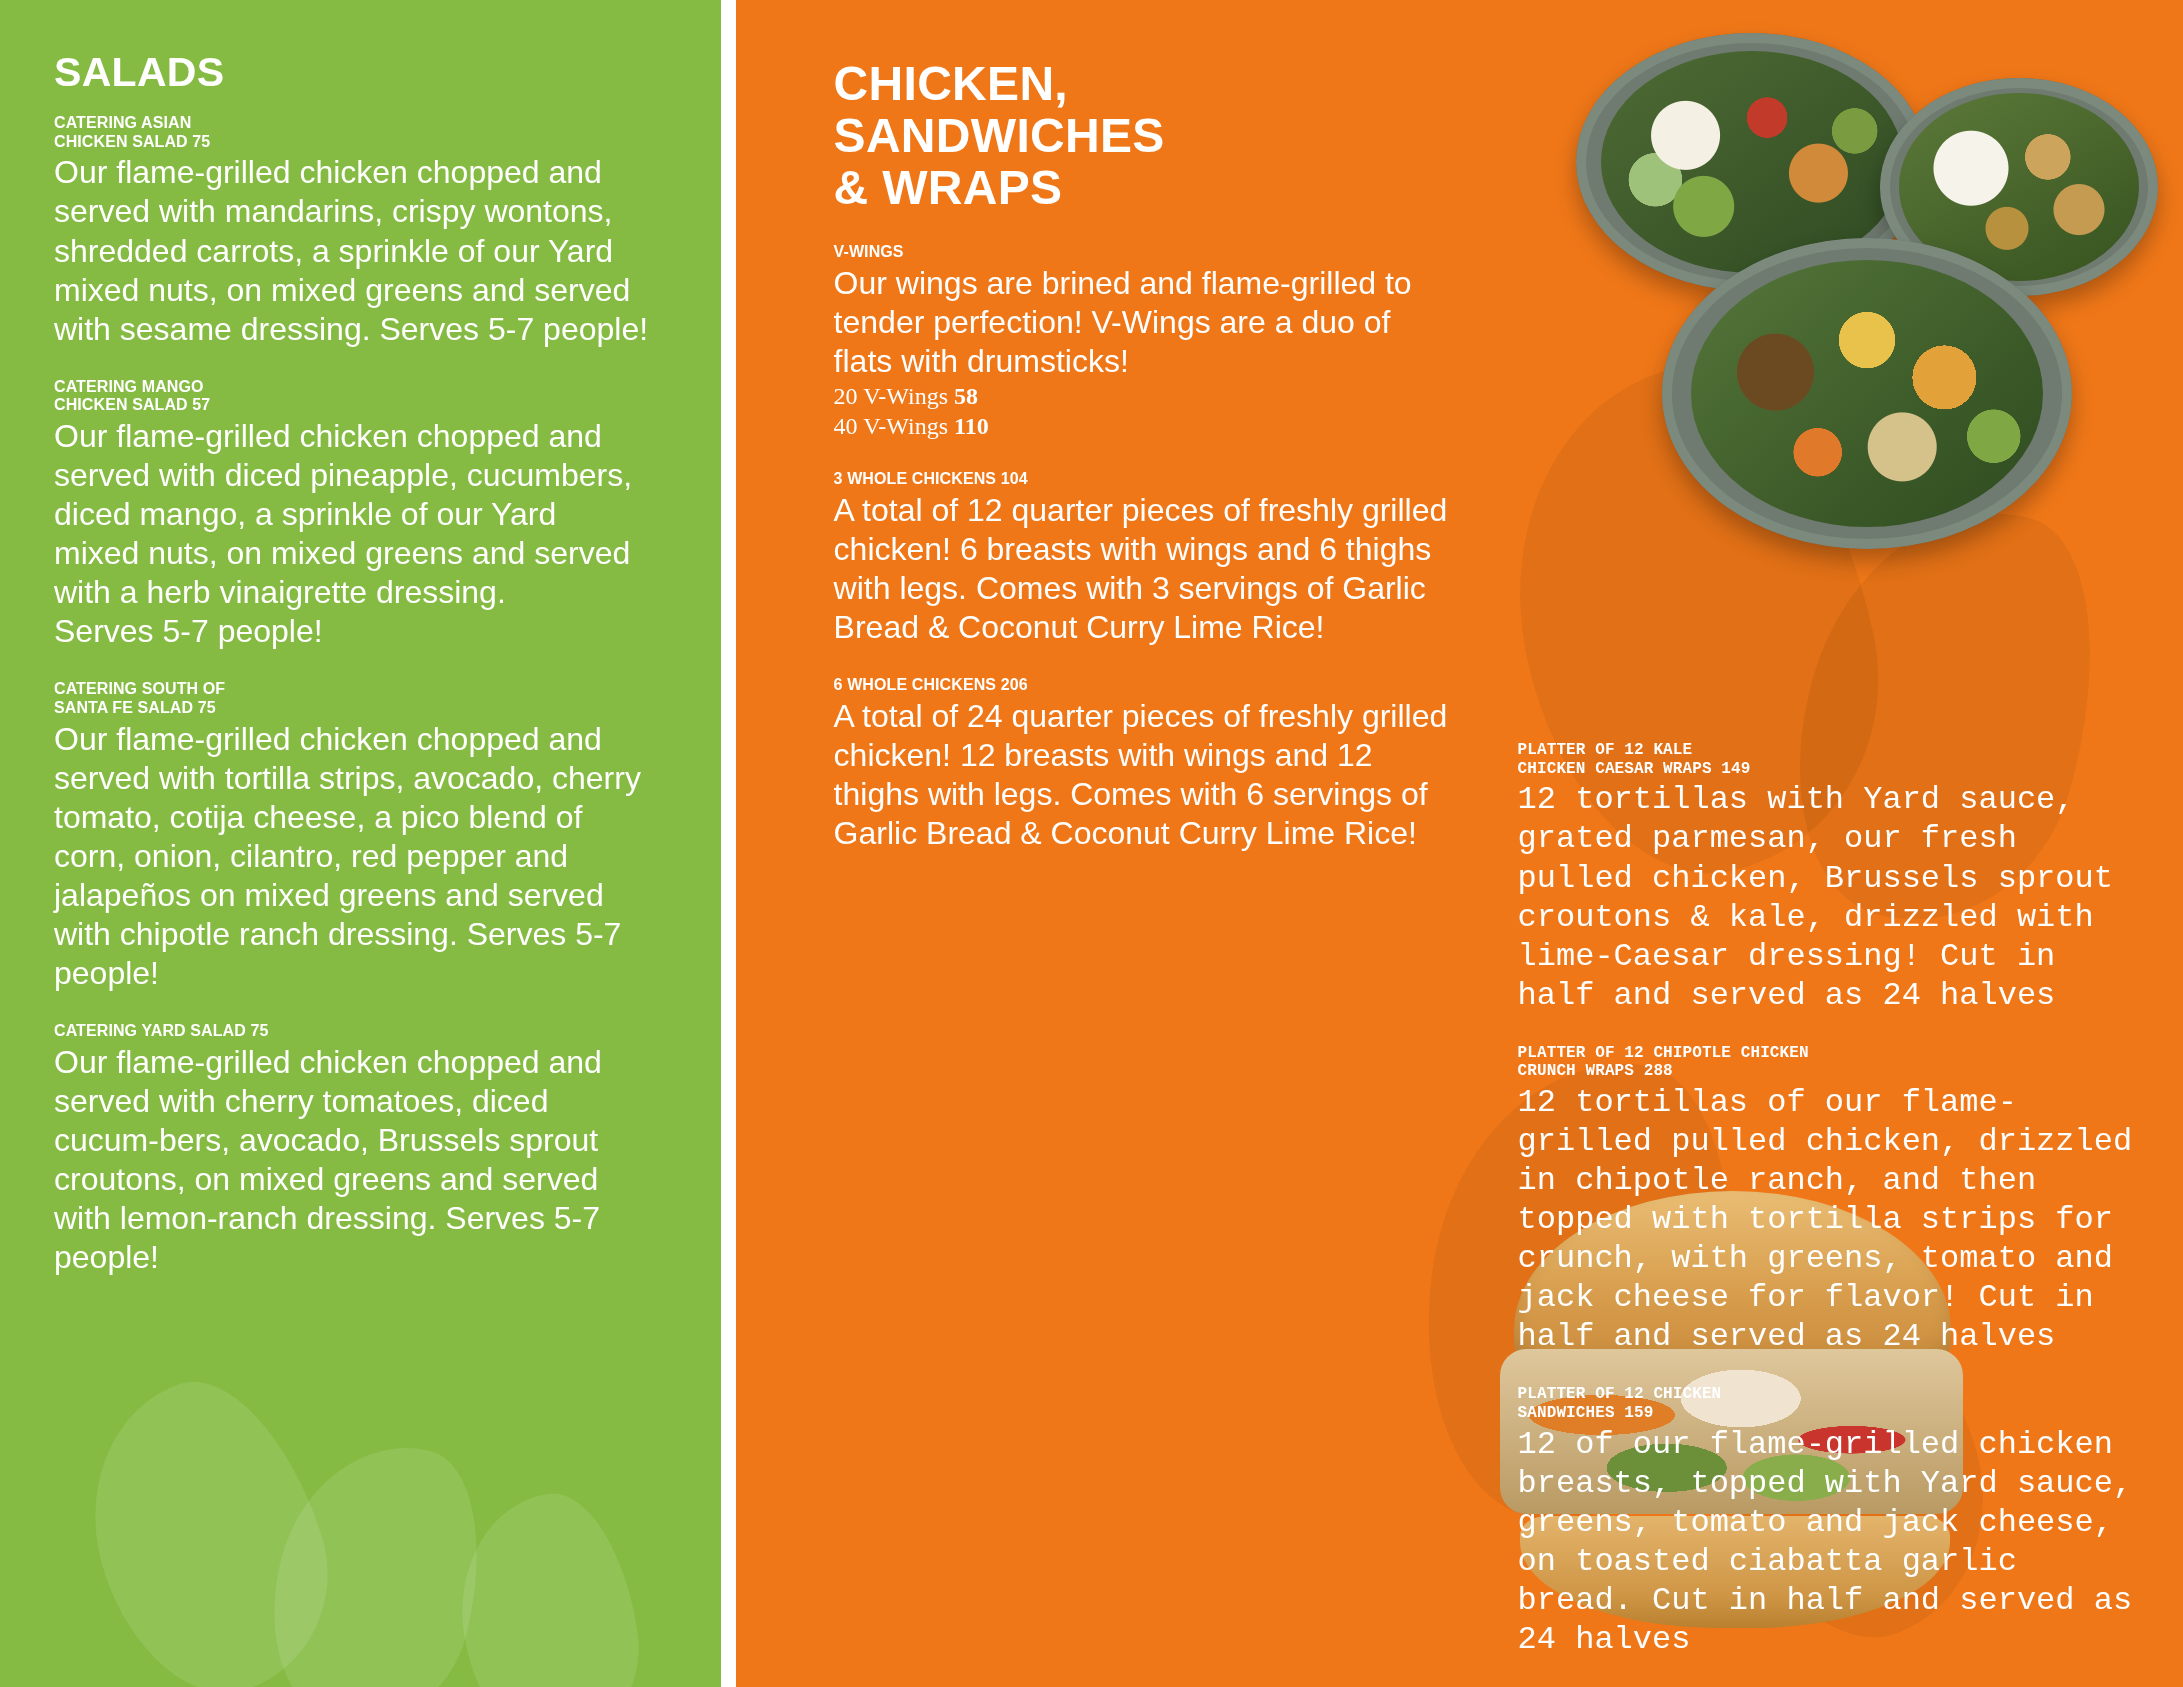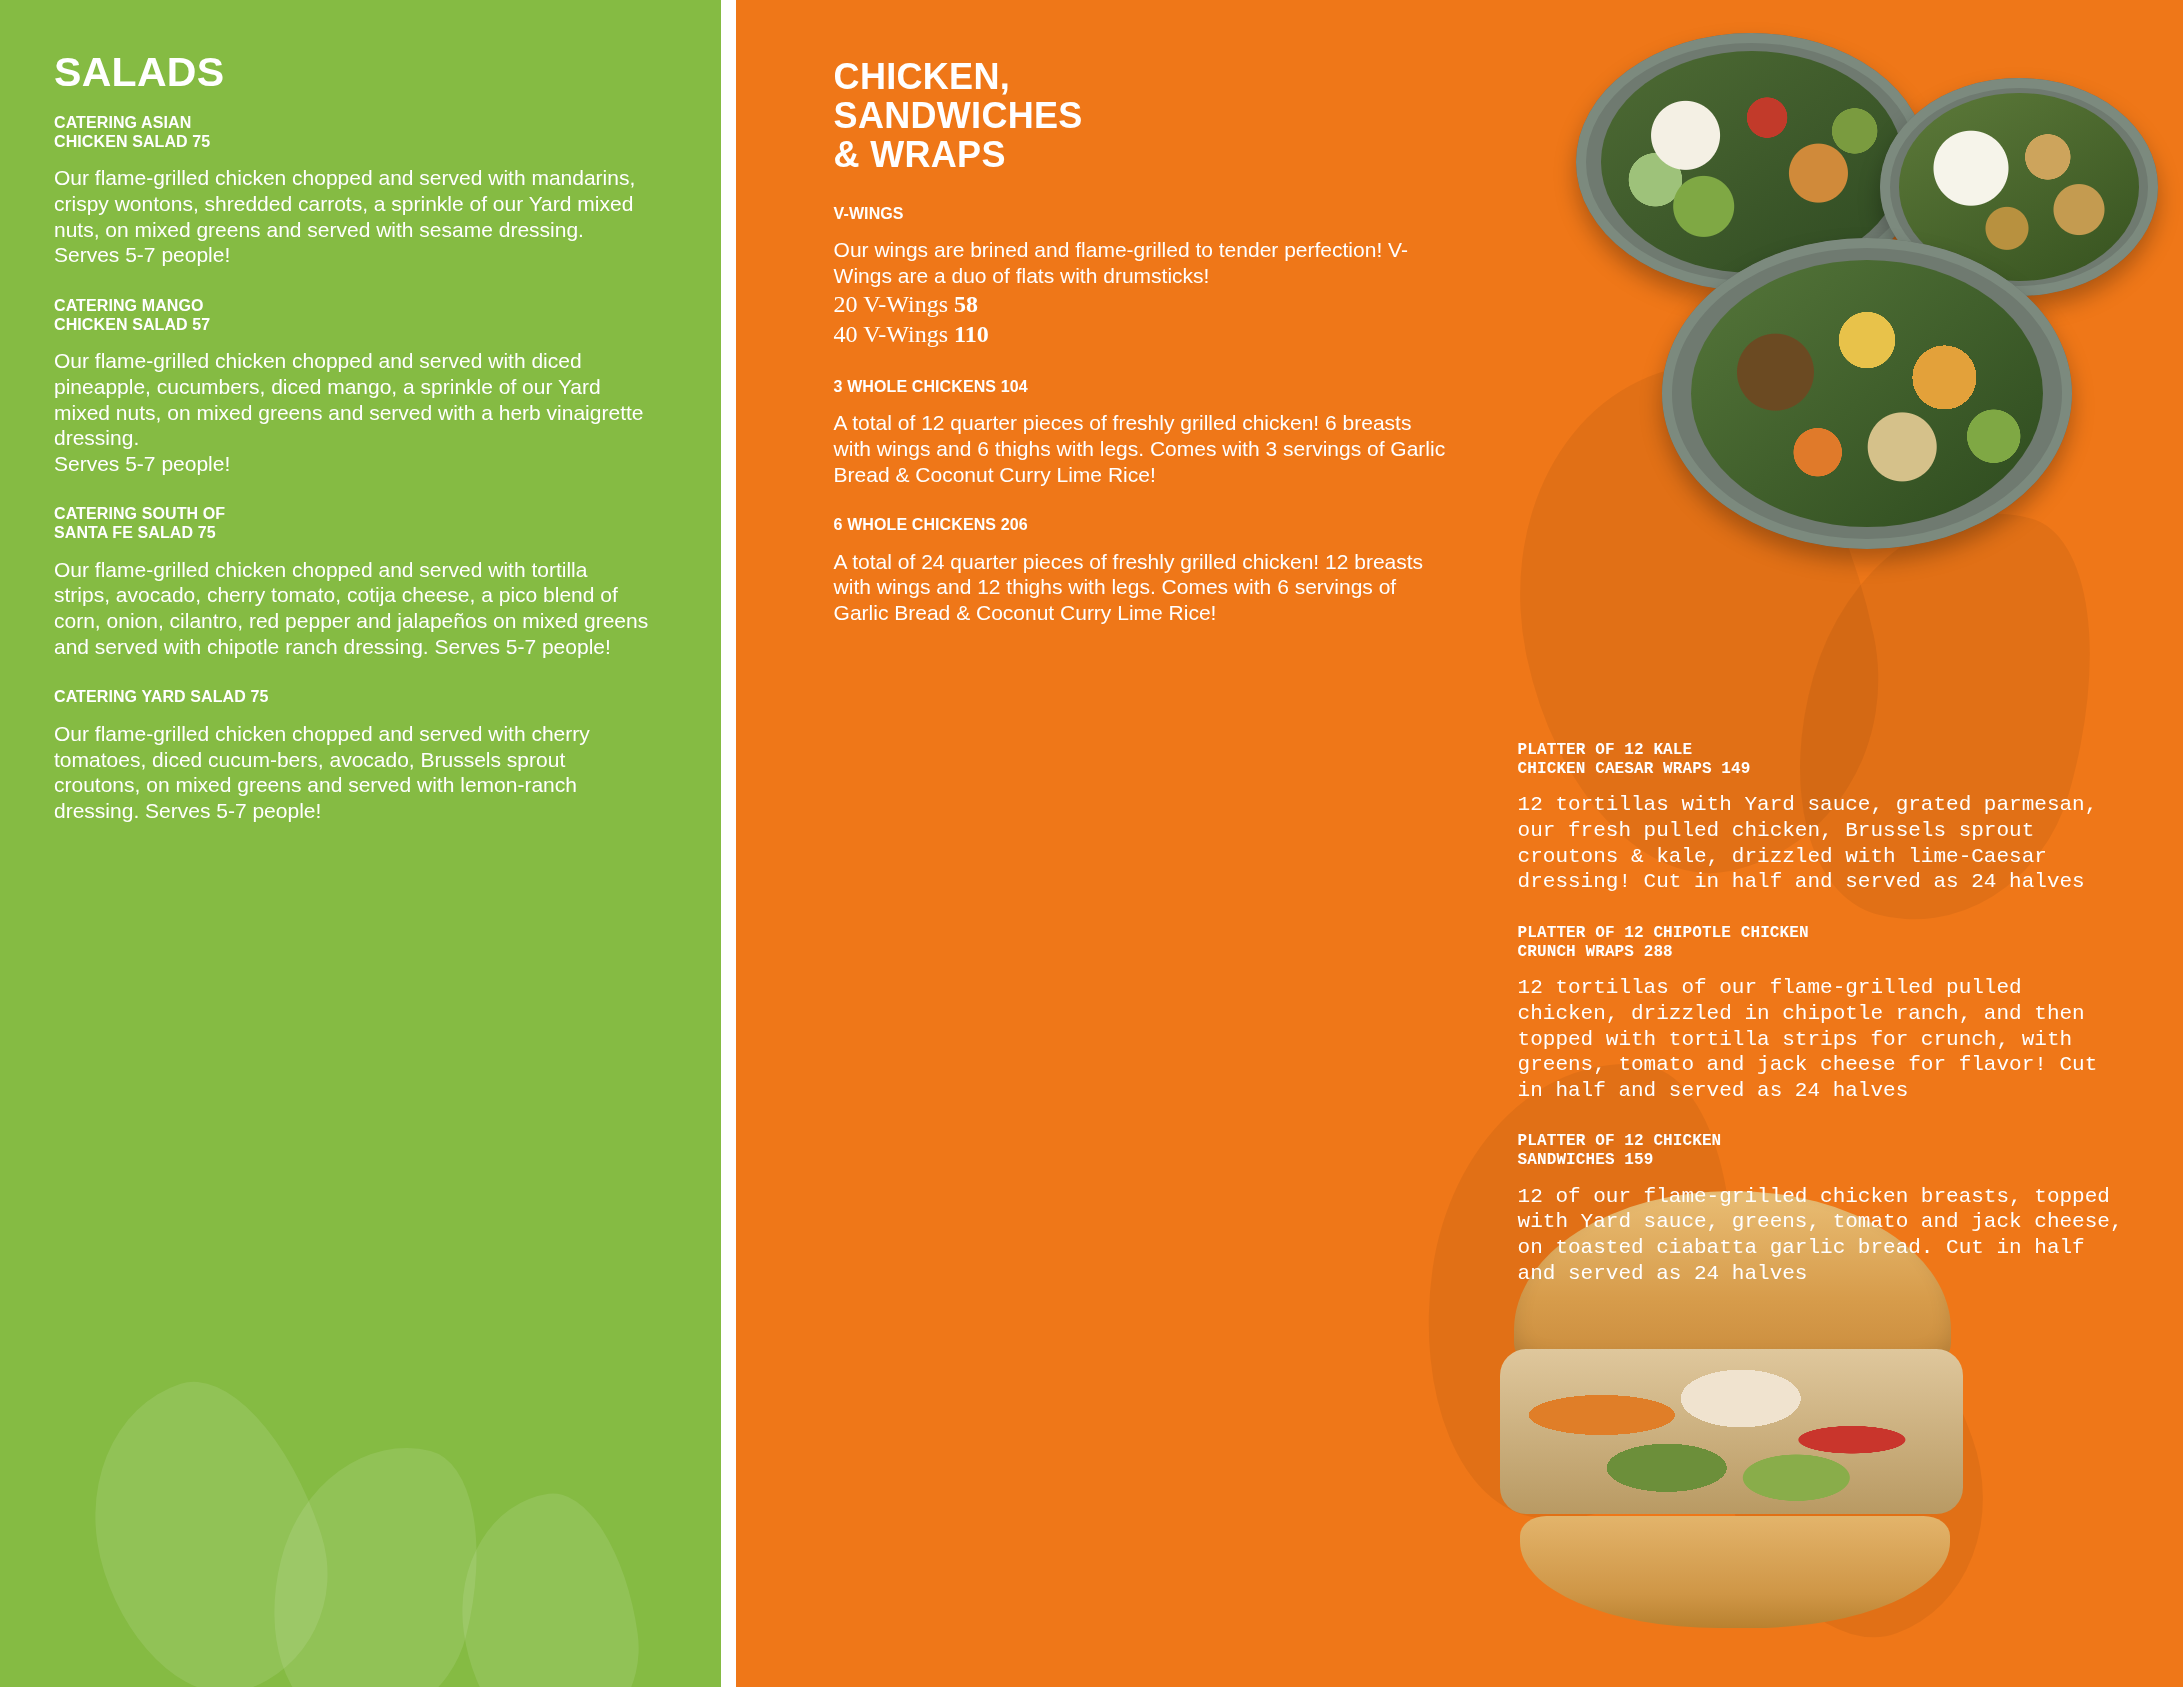--- a/index.html
+++ b/index.html
@@ -58,40 +58,40 @@
     color: #ffffff;
     font-weight: bold;
     letter-spacing: 0.3px;
   }
   .green-title {
     font-size: 41px;
     line-height: 1.0;
     margin: 52px 0 0 54px;
   }
   .orange-title {
-    font-size: 36px;
+    font-size: 48px;
     line-height: 1.08;
     margin: 58px 0 0 0;
   }
 
   .item { margin-top: 29px; }
   .item:first-child { margin-top: 0; }
   .item-name {
     color: #ffffff;
     font-size: 16px;
     font-weight: bold;
     line-height: 1.17;
     letter-spacing: 0.1px;
   }
   .item-desc {
     color: #ffffff;
-    font-size: 21px;
+    font-size: 32px;
     line-height: 1.22;
     font-weight: normal;
-    margin-top: 14px;
+    margin-top: 2px;
     white-space: pre-line;
   }
   .price-line {
     color: #ffffff;
     font-size: 24px;
     line-height: 1.25;
     font-family: Liberation Serif, serif;
   }
   .price-line b { font-weight: bold; }
 

